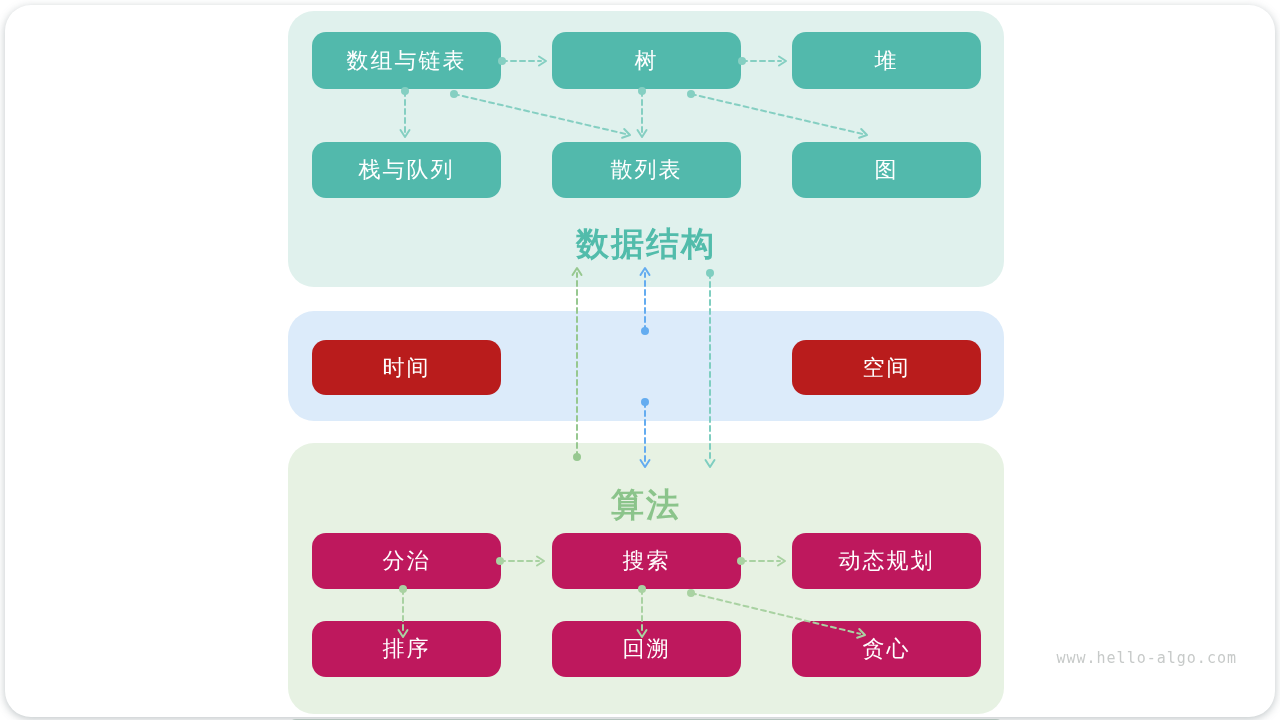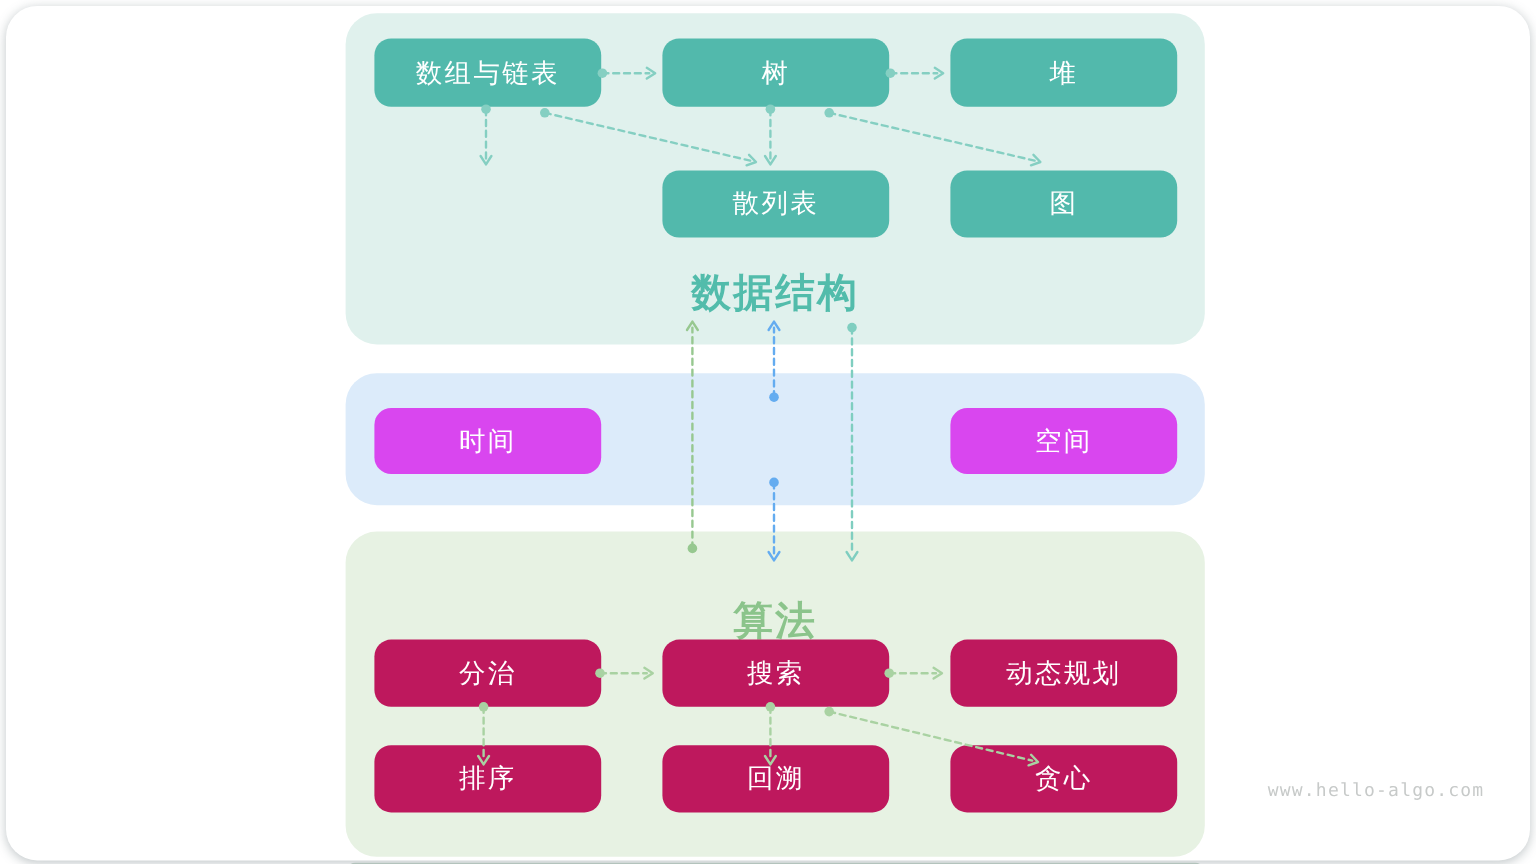--- a/index.html
+++ b/index.html
@@ -12,31 +12,31 @@
   .section { position:absolute; left:283px; width:716px; border-radius:26px; }
   .sec-ds   { top:6px;   height:276px; background:#e0f1ed; }
   .sec-cx   { top:306px; height:110px; background:#dcebfa; }
   .sec-algo { top:438px; height:271px; background:#e7f2e3; }
   .sec-next { position:absolute; left:283px; top:714px; width:716px; height:8px;
               border-radius:9px 9px 0 0; background:#b3c3bc; }
   .node { position:absolute; width:189px; height:57px; border-radius:14px;
           display:flex; align-items:center; justify-content:center;
           color:#ffffff; font-size:22px; font-weight:500; letter-spacing:2px; }
   .teal { background:#52b9ac; }
-  .blue { background:#d946ef; height:55px; }
+  .blue { background:#b91c1c; height:55px; }
   .green{ background:#be185d; }
   .c1 { left:307px; } .c2 { left:547px; } .c3 { left:787px; }
   .r-ds1 { top:27px; }  .r-ds2 { top:137px; height:56px; }
   .r-cx  { top:335px; }
   .r-al1 { top:528px; height:56px; } .r-al2 { top:616px; height:56px; }
   .sec-title { position:absolute; left:283px; width:716px; text-align:center;
                font-size:33px; font-weight:bold; letter-spacing:2px; }
   .t-ds   { top:217px; color:#52bcab; }
   .t-cx   { top:348px; color:#4fa6ef; }
-  .t-algo { top:490px; color:#8bc48b; }
+  .t-algo { top:478px; color:#8bc48b; }
   .connector-layer { position:absolute; left:0; top:0; width:1280px; height:720px;
                      pointer-events:none; }
   .watermark { position:absolute; right:38px; top:644px; color:#c7cac9;
                font-family:"DejaVu Sans Mono","Liberation Mono",monospace;
                font-size:15px; letter-spacing:1px; }
 </style>
 </head>
 <body>
 
 <div class="canvas">
@@ -46,20 +46,21 @@
 
     <div class="section sec-cx"></div>
 
     <div class="section sec-algo"></div>
 
     <div class="sec-next"></div>
 
     <div class="node teal c1 r-ds1">数组与链表</div>
     <div class="node teal c2 r-ds1">树</div>
     <div class="node teal c3 r-ds1">堆</div>
+    <div class="node teal c1 r-ds2">栈与队列</div>
     <div class="node teal c2 r-ds2">散列表</div>
     <div class="node teal c3 r-ds2">图</div>
     <div class="sec-title t-ds">数据结构</div>
 
     <div class="node blue c1 r-cx">时间</div>
     <div class="node blue c3 r-cx">空间</div>
 
     <div class="sec-title t-algo">算法</div>
     <div class="node green c1 r-al1">分治</div>
     <div class="node green c3 r-al1">动态规划</div>

